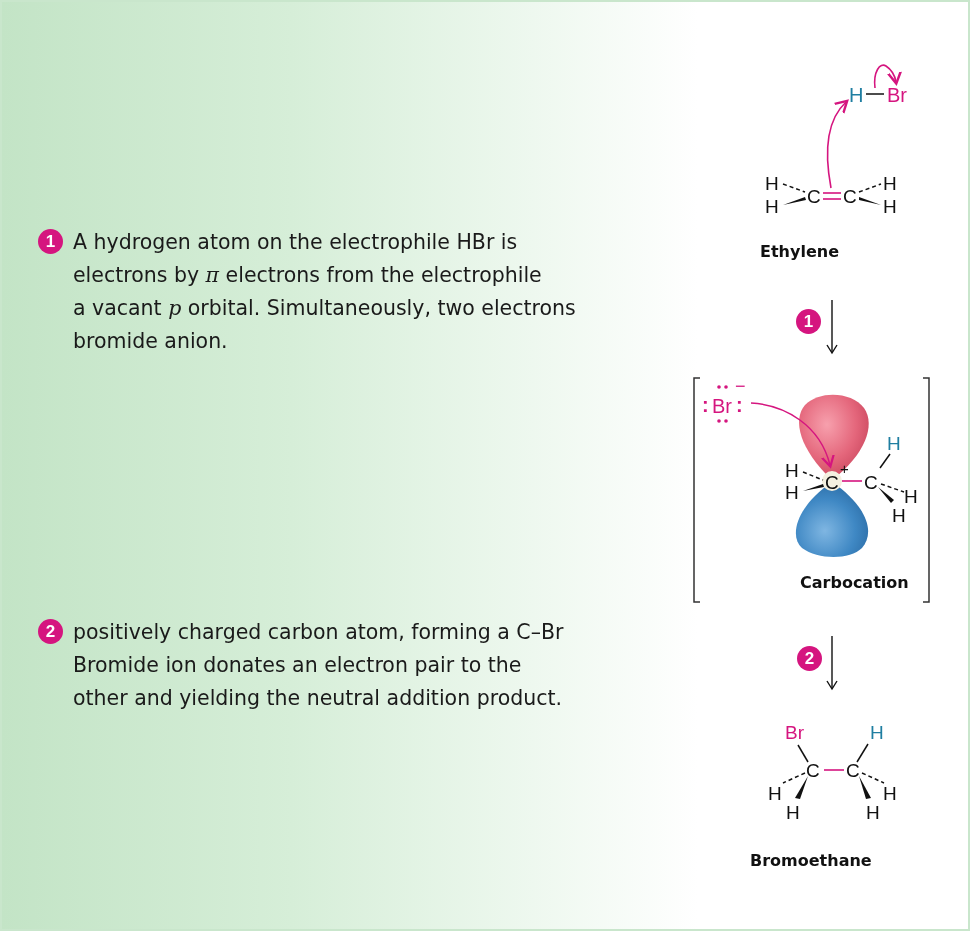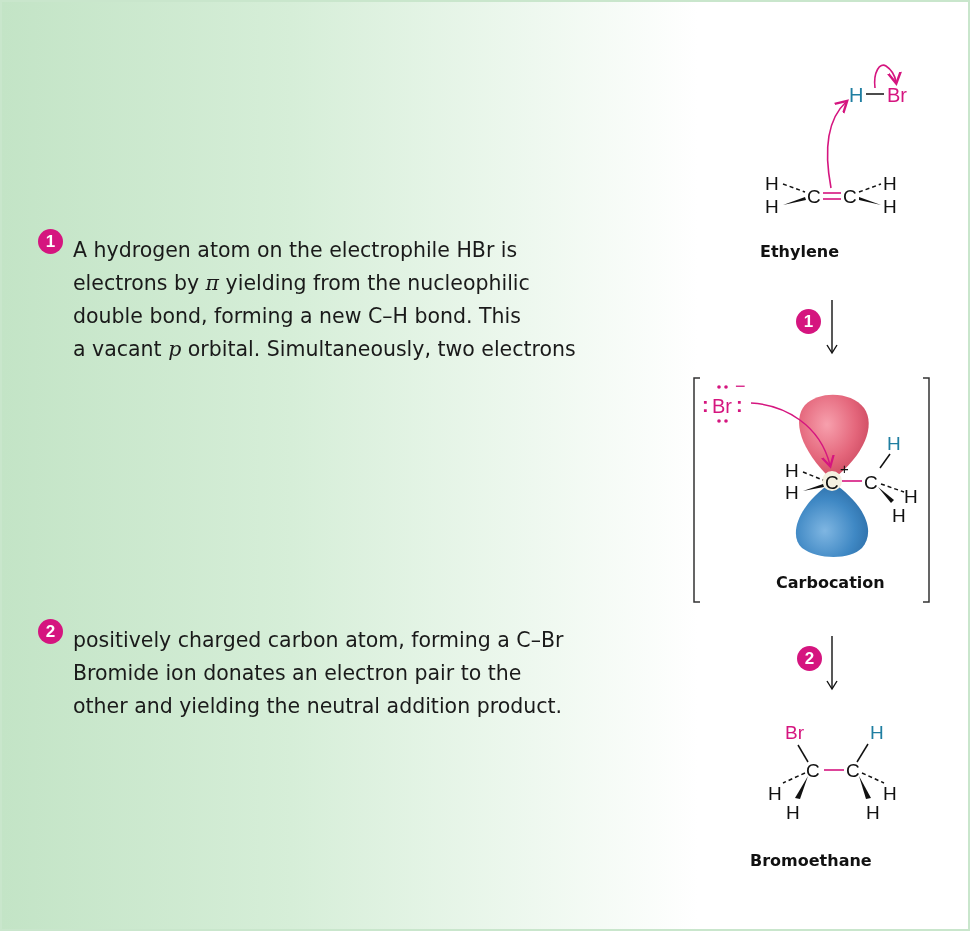--- a/index.html
+++ b/index.html
@@ -3,40 +3,40 @@
 <meta charset="utf-8">
 <style>
   html,body{margin:0;padding:0;}
   body{width:970px;height:931px;overflow:hidden;background:#fff;}
   .frame{position:absolute;left:0;top:0;width:966px;height:927px;
     border:2px solid #c9e6cc;
     background:linear-gradient(90deg,#c3e4c6 0%,#d6eed8 30%,#eef8ef 55%,#ffffff 72%,#ffffff 100%);}
   .step{position:absolute;left:38px;font-family:"DejaVu Sans",sans-serif;font-size:20.5px;line-height:33px;color:#1a1a1a;}
   .step .num{position:absolute;left:0;top:3px;width:25px;height:25px;border-radius:50%;background:#d5157f;color:#fff;
     font-weight:bold;font-size:17px;line-height:25px;text-align:center;font-family:"Liberation Sans",sans-serif;}
-  .step .txt{margin-left:35px;margin-top:8px;}
+  .step .txt{margin-left:35px;}
   .step .line{display:block;white-space:nowrap;}
   .it{font-style:italic;font-family:"DejaVu Serif",serif;}
   .label{position:absolute;font-family:"DejaVu Sans",sans-serif;font-weight:bold;font-size:16px;color:#111;}
   .badge{position:absolute;width:25px;height:25px;border-radius:50%;background:#d5157f;color:#fff;font-weight:bold;
     font-size:17px;line-height:25px;text-align:center;font-family:"Liberation Sans",sans-serif;}
   svg text{font-family:"Liberation Sans",sans-serif;}
 </style>
 </head>
 <body>
 
 <div class="frame"></div>
 
 <div class="step" style="top:226px;">
   <div class="num">1</div>
   <div class="txt">
     <span class="line">A hydrogen atom on the electrophile HBr is</span>
-    <span class="line"><span>electrons by </span><span class="it">π</span><span> yielding from the nucleophilic</span></span>
-    <span class="line">double bond, forming a new C–H bond. This</span>
+    <span class="line"><span>electrons by </span><span class="it">π</span><span> electrons from the electrophile</span></span>
     <span class="line"><span>a vacant </span><span class="it">p</span><span> orbital. Simultaneously, two electrons</span></span>
+    <span class="line">bromide anion.</span>
   </div>
 </div>
 
 <div class="step" style="top:616px;">
   <div class="num">2</div>
   <div class="txt">
     <span class="line">positively charged carbon atom, forming a C–Br</span>
     <span class="line">Bromide ion donates an electron pair to the</span>
     <span class="line">other and yielding the neutral addition product.</span>
   </div>
@@ -120,21 +120,21 @@
   <text x="160" y="104" font-size="15" fill="#111">+</text>
   <line x1="162" y1="111" x2="182" y2="111" stroke="#d5157f" stroke-width="1.6"></line>
   <text x="184" y="119" font-size="19" fill="#111">C</text>
   <line x1="200" y1="98" x2="210" y2="84" stroke="#111" stroke-width="1.5"></line>
   <text x="207" y="80" font-size="19" fill="#1f7ea1">H</text>
   <line x1="201" y1="114" x2="224" y2="122" stroke="#111" stroke-width="1.5" stroke-dasharray="4,3"></line>
   <text x="224" y="133" font-size="19" fill="#111">H</text>
   <polygon points="198,117 211,133 214,130" fill="#111"></polygon>
   <text x="212" y="152" font-size="19" fill="#111">H</text>
 </svg>
-<div class="label" style="left:776px;top:573px;width:145px;">Carbocation</div>
+<div class="label" style="left:800px;top:573px;width:145px;">Carbocation</div>
 
 <div class="badge" style="left:797px;top:646px;">2</div>
 <svg style="position:absolute;left:824px;top:634px;" width="16" height="60">
   <line x1="8" y1="2" x2="8" y2="54" stroke="#111" stroke-width="1.4"></line>
   <path d="M3,47 L8,55 L13,47" fill="none" stroke="#111" stroke-width="1.4"></path>
 </svg>
 
 <svg style="position:absolute;left:740px;top:710px;" width="200" height="120">
   <text x="45" y="29" font-size="19" fill="#d5157f">Br</text>
   <line x1="58" y1="35" x2="68" y2="52" stroke="#111" stroke-width="1.5"></line>

